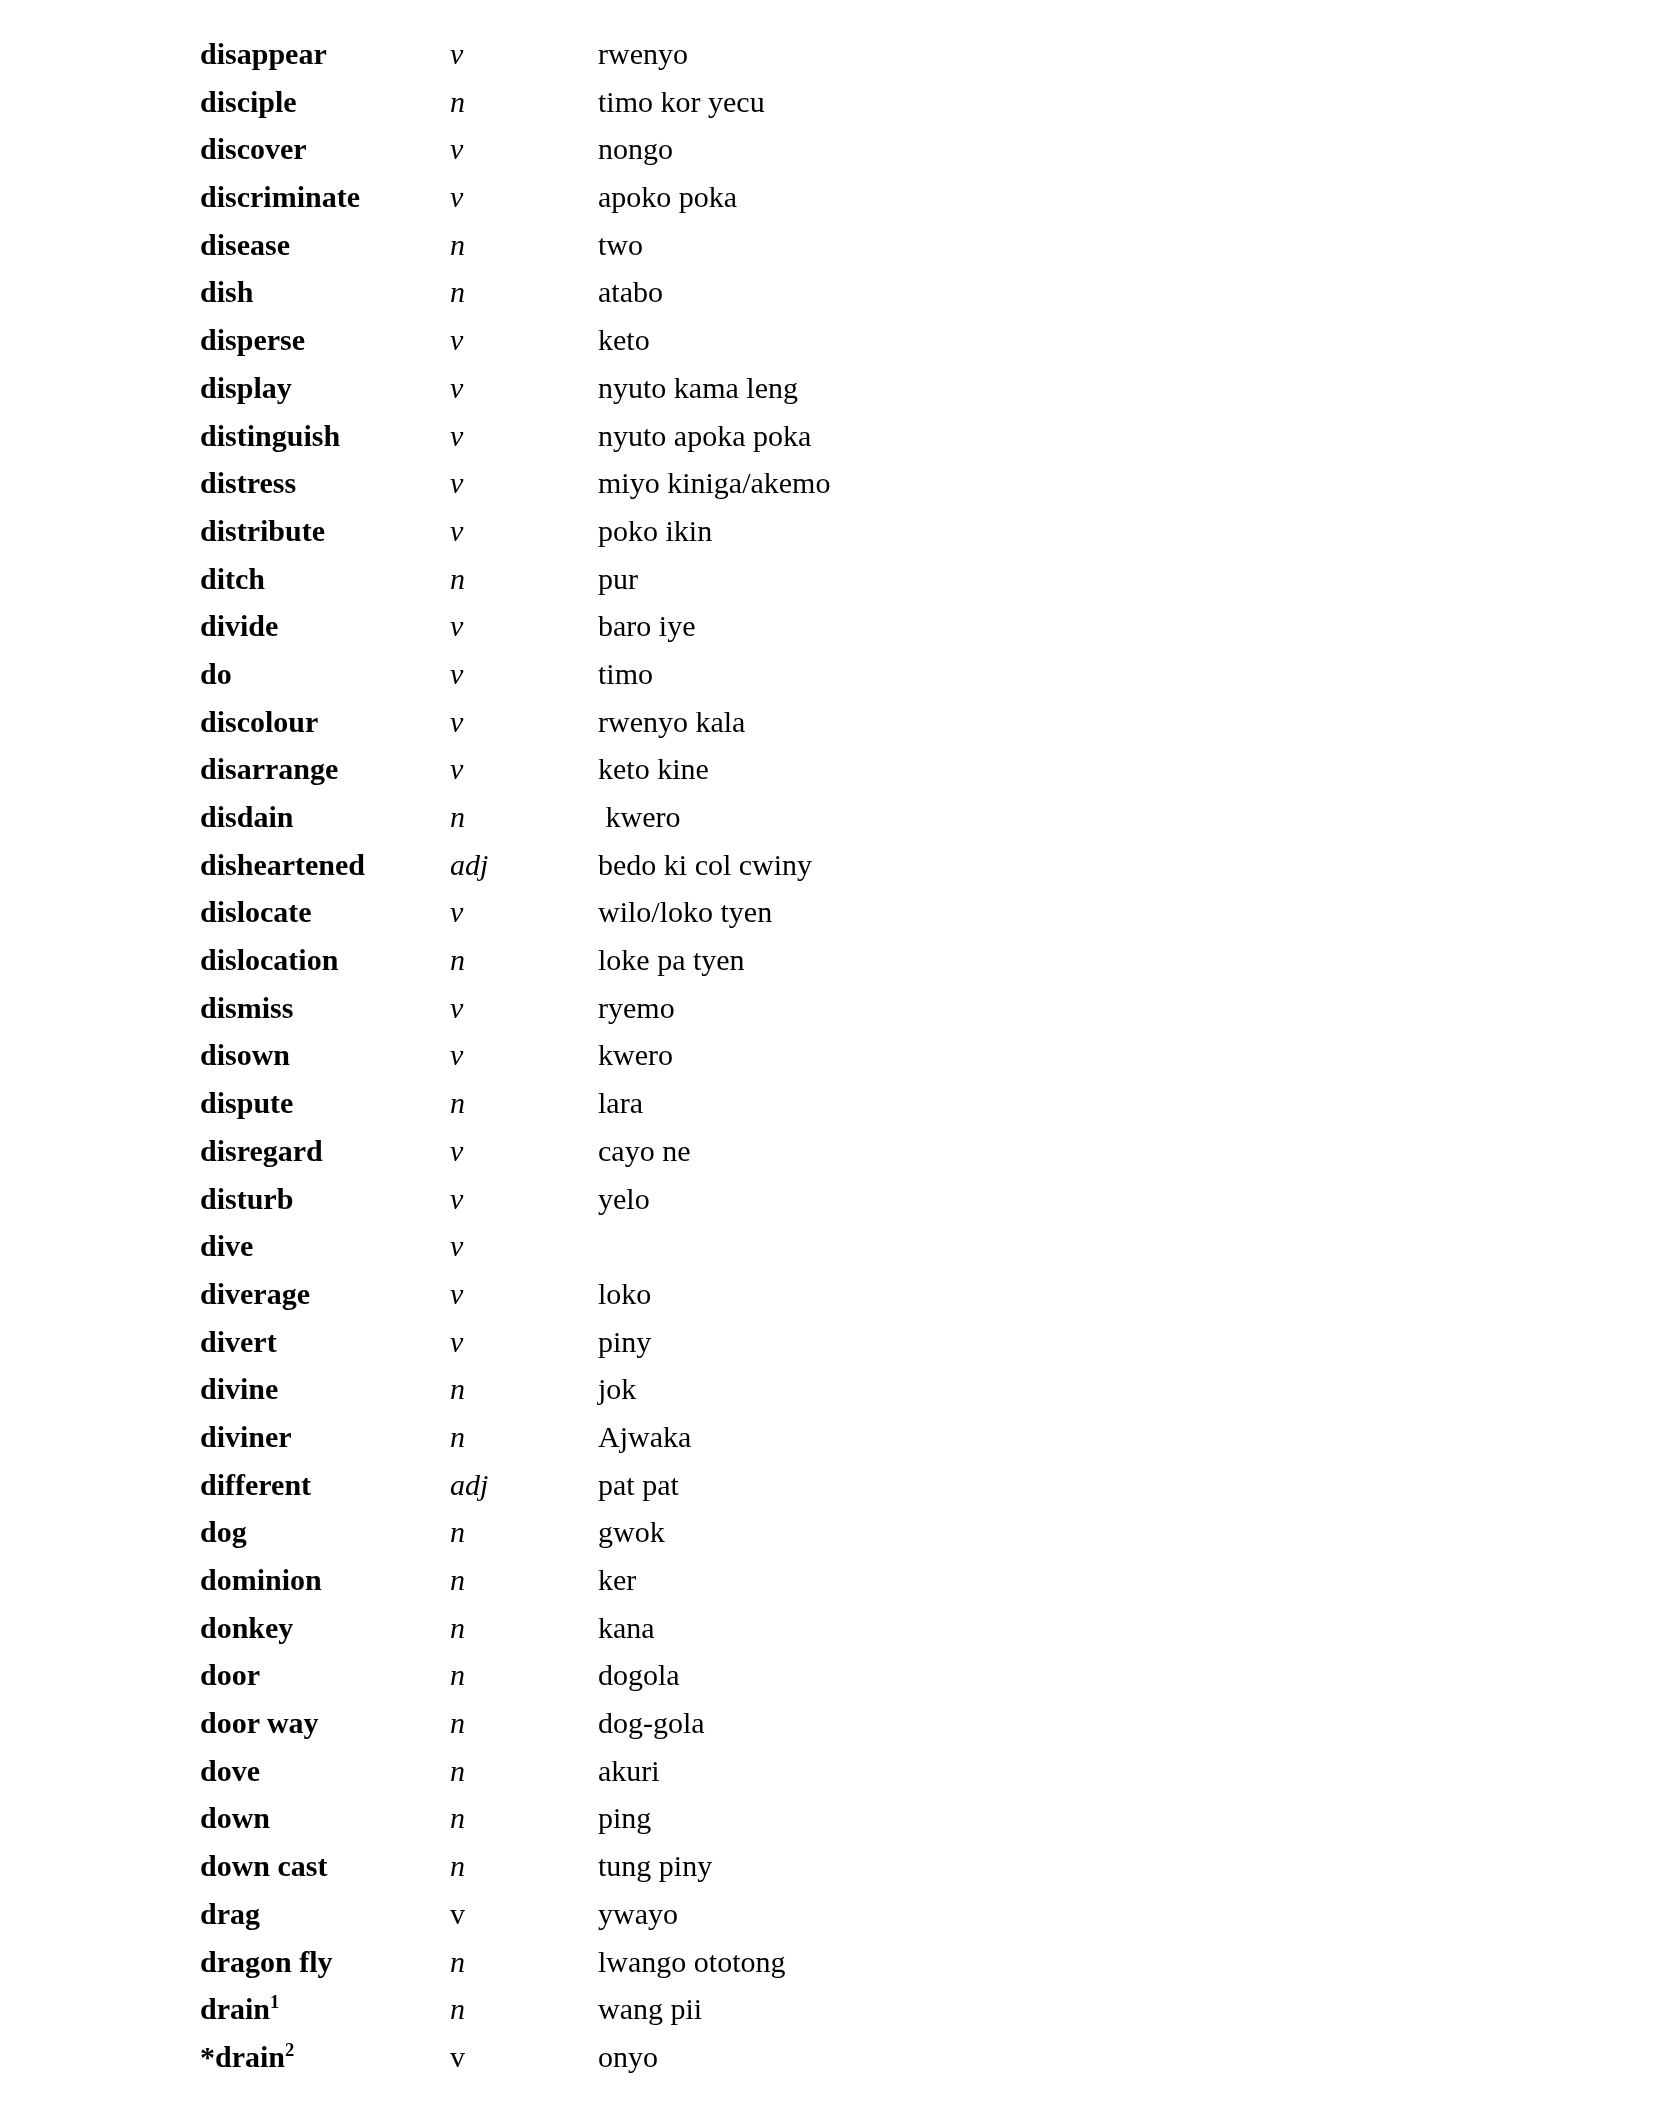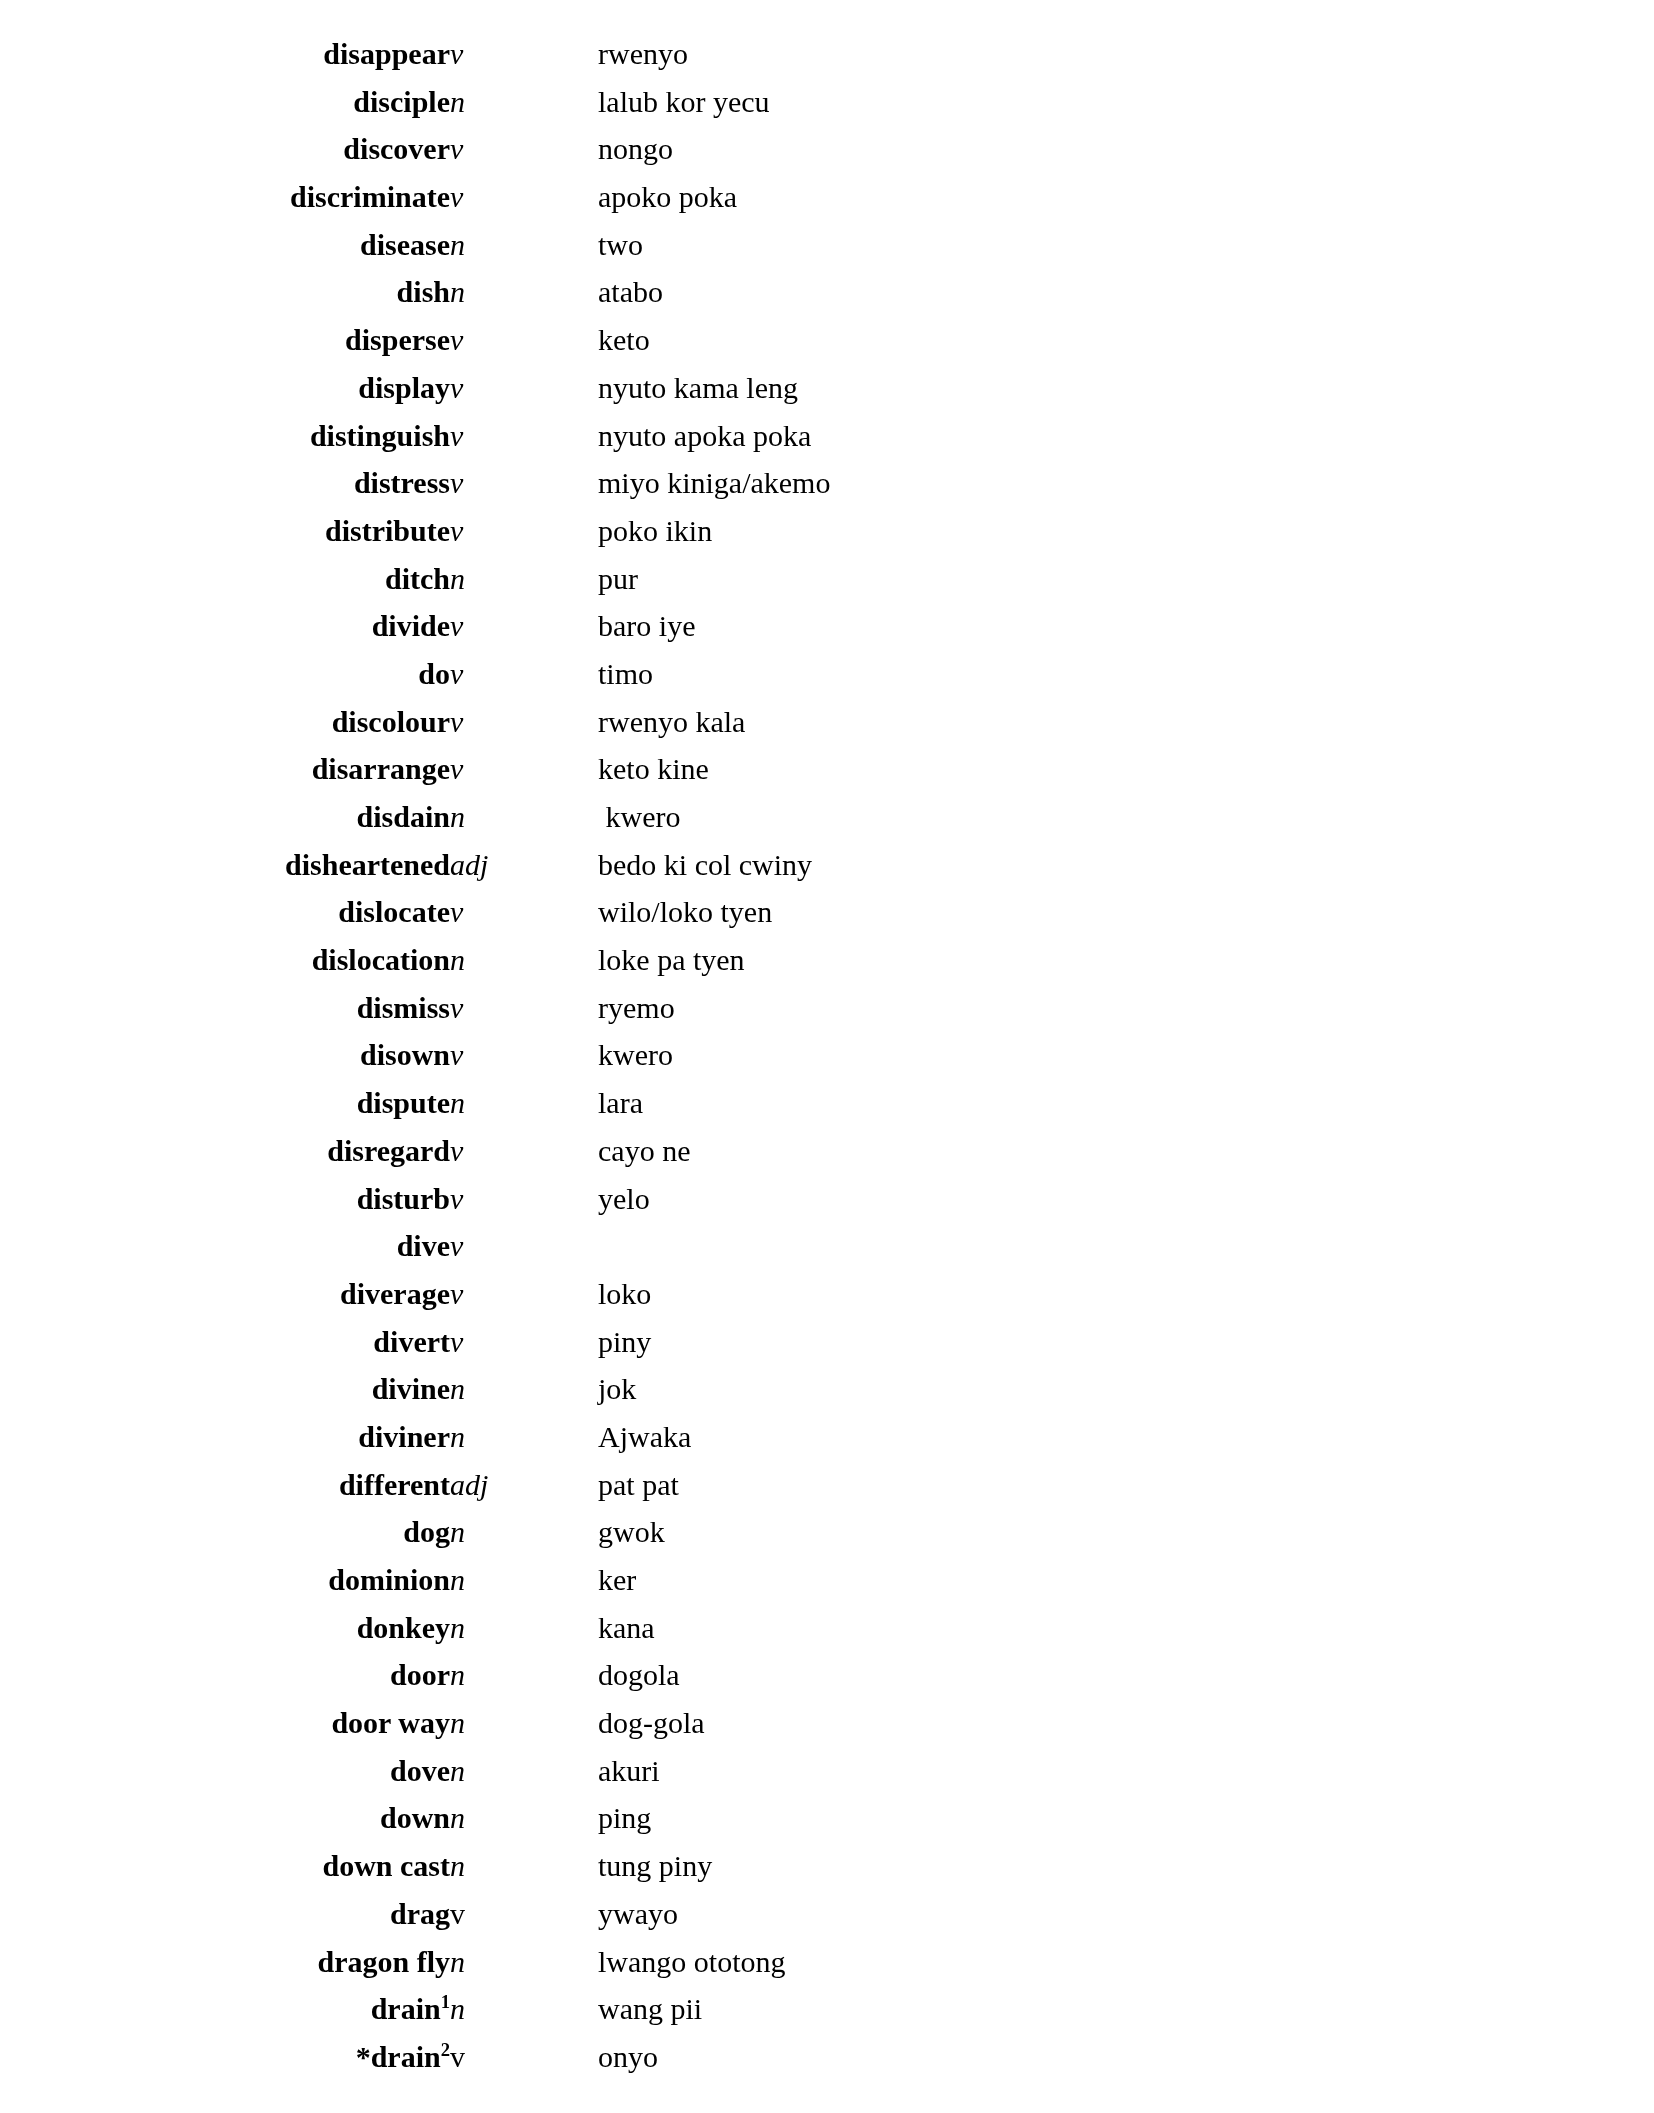--- a/index.html
+++ b/index.html
@@ -20,21 +20,20 @@
     display:flex;
     height:47.7px;
     line-height:47.7px;
     font-size:30px;
     white-space:nowrap;
   }
   .col-word{
     width:250px;
     font-weight:bold;
     flex:0 0 auto;
-    text-align:right;
   }
   .col-word sup{
     font-size:0.62em;
     line-height:0;
     vertical-align:super;
     font-weight:bold;
   }
   .col-pos{
     width:148px;
     flex:0 0 auto;
@@ -55,21 +54,21 @@
   <div class="entry-list" id="entry-list">
   <div class="row">
     <span class="col-word"><span class="w">disappear</span></span>
     <span class="col-pos">v</span>
     <span class="col-trans">rwenyo</span>
   </div>
 
   <div class="row">
     <span class="col-word"><span class="w">disciple</span></span>
     <span class="col-pos">n</span>
-    <span class="col-trans">lalub kor yecu</span>
+    <span class="col-trans">timo kor yecu</span>
   </div>
 
   <div class="row">
     <span class="col-word"><span class="w">discover</span></span>
     <span class="col-pos">v</span>
     <span class="col-trans">nongo</span>
   </div>
 
   <div class="row">
     <span class="col-word"><span class="w">discriminate</span></span>

